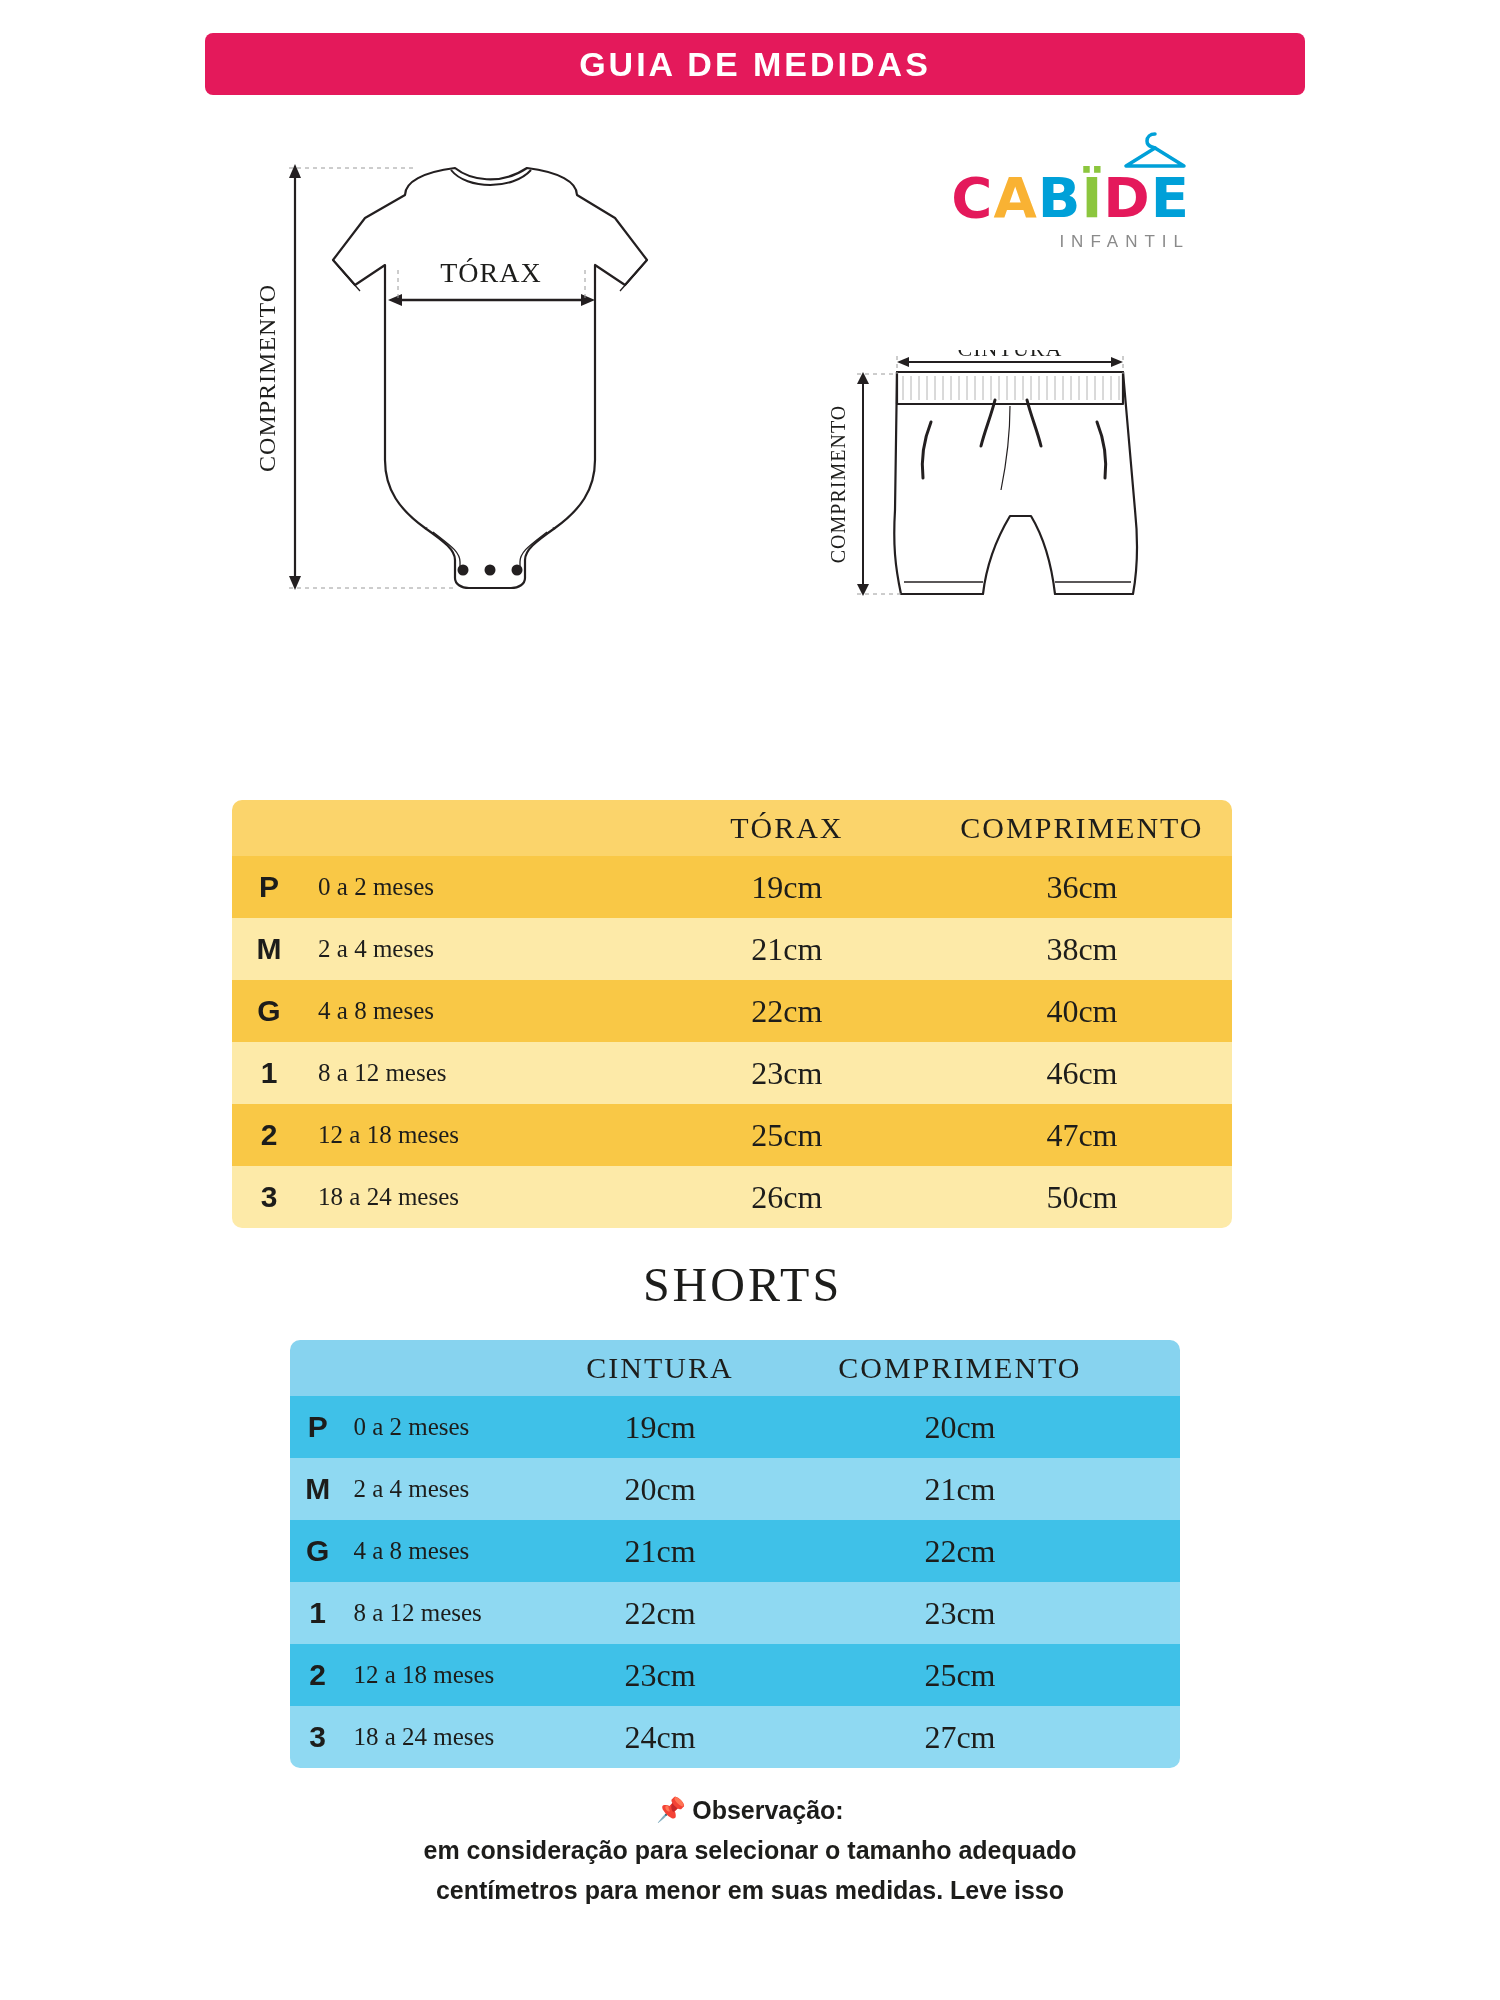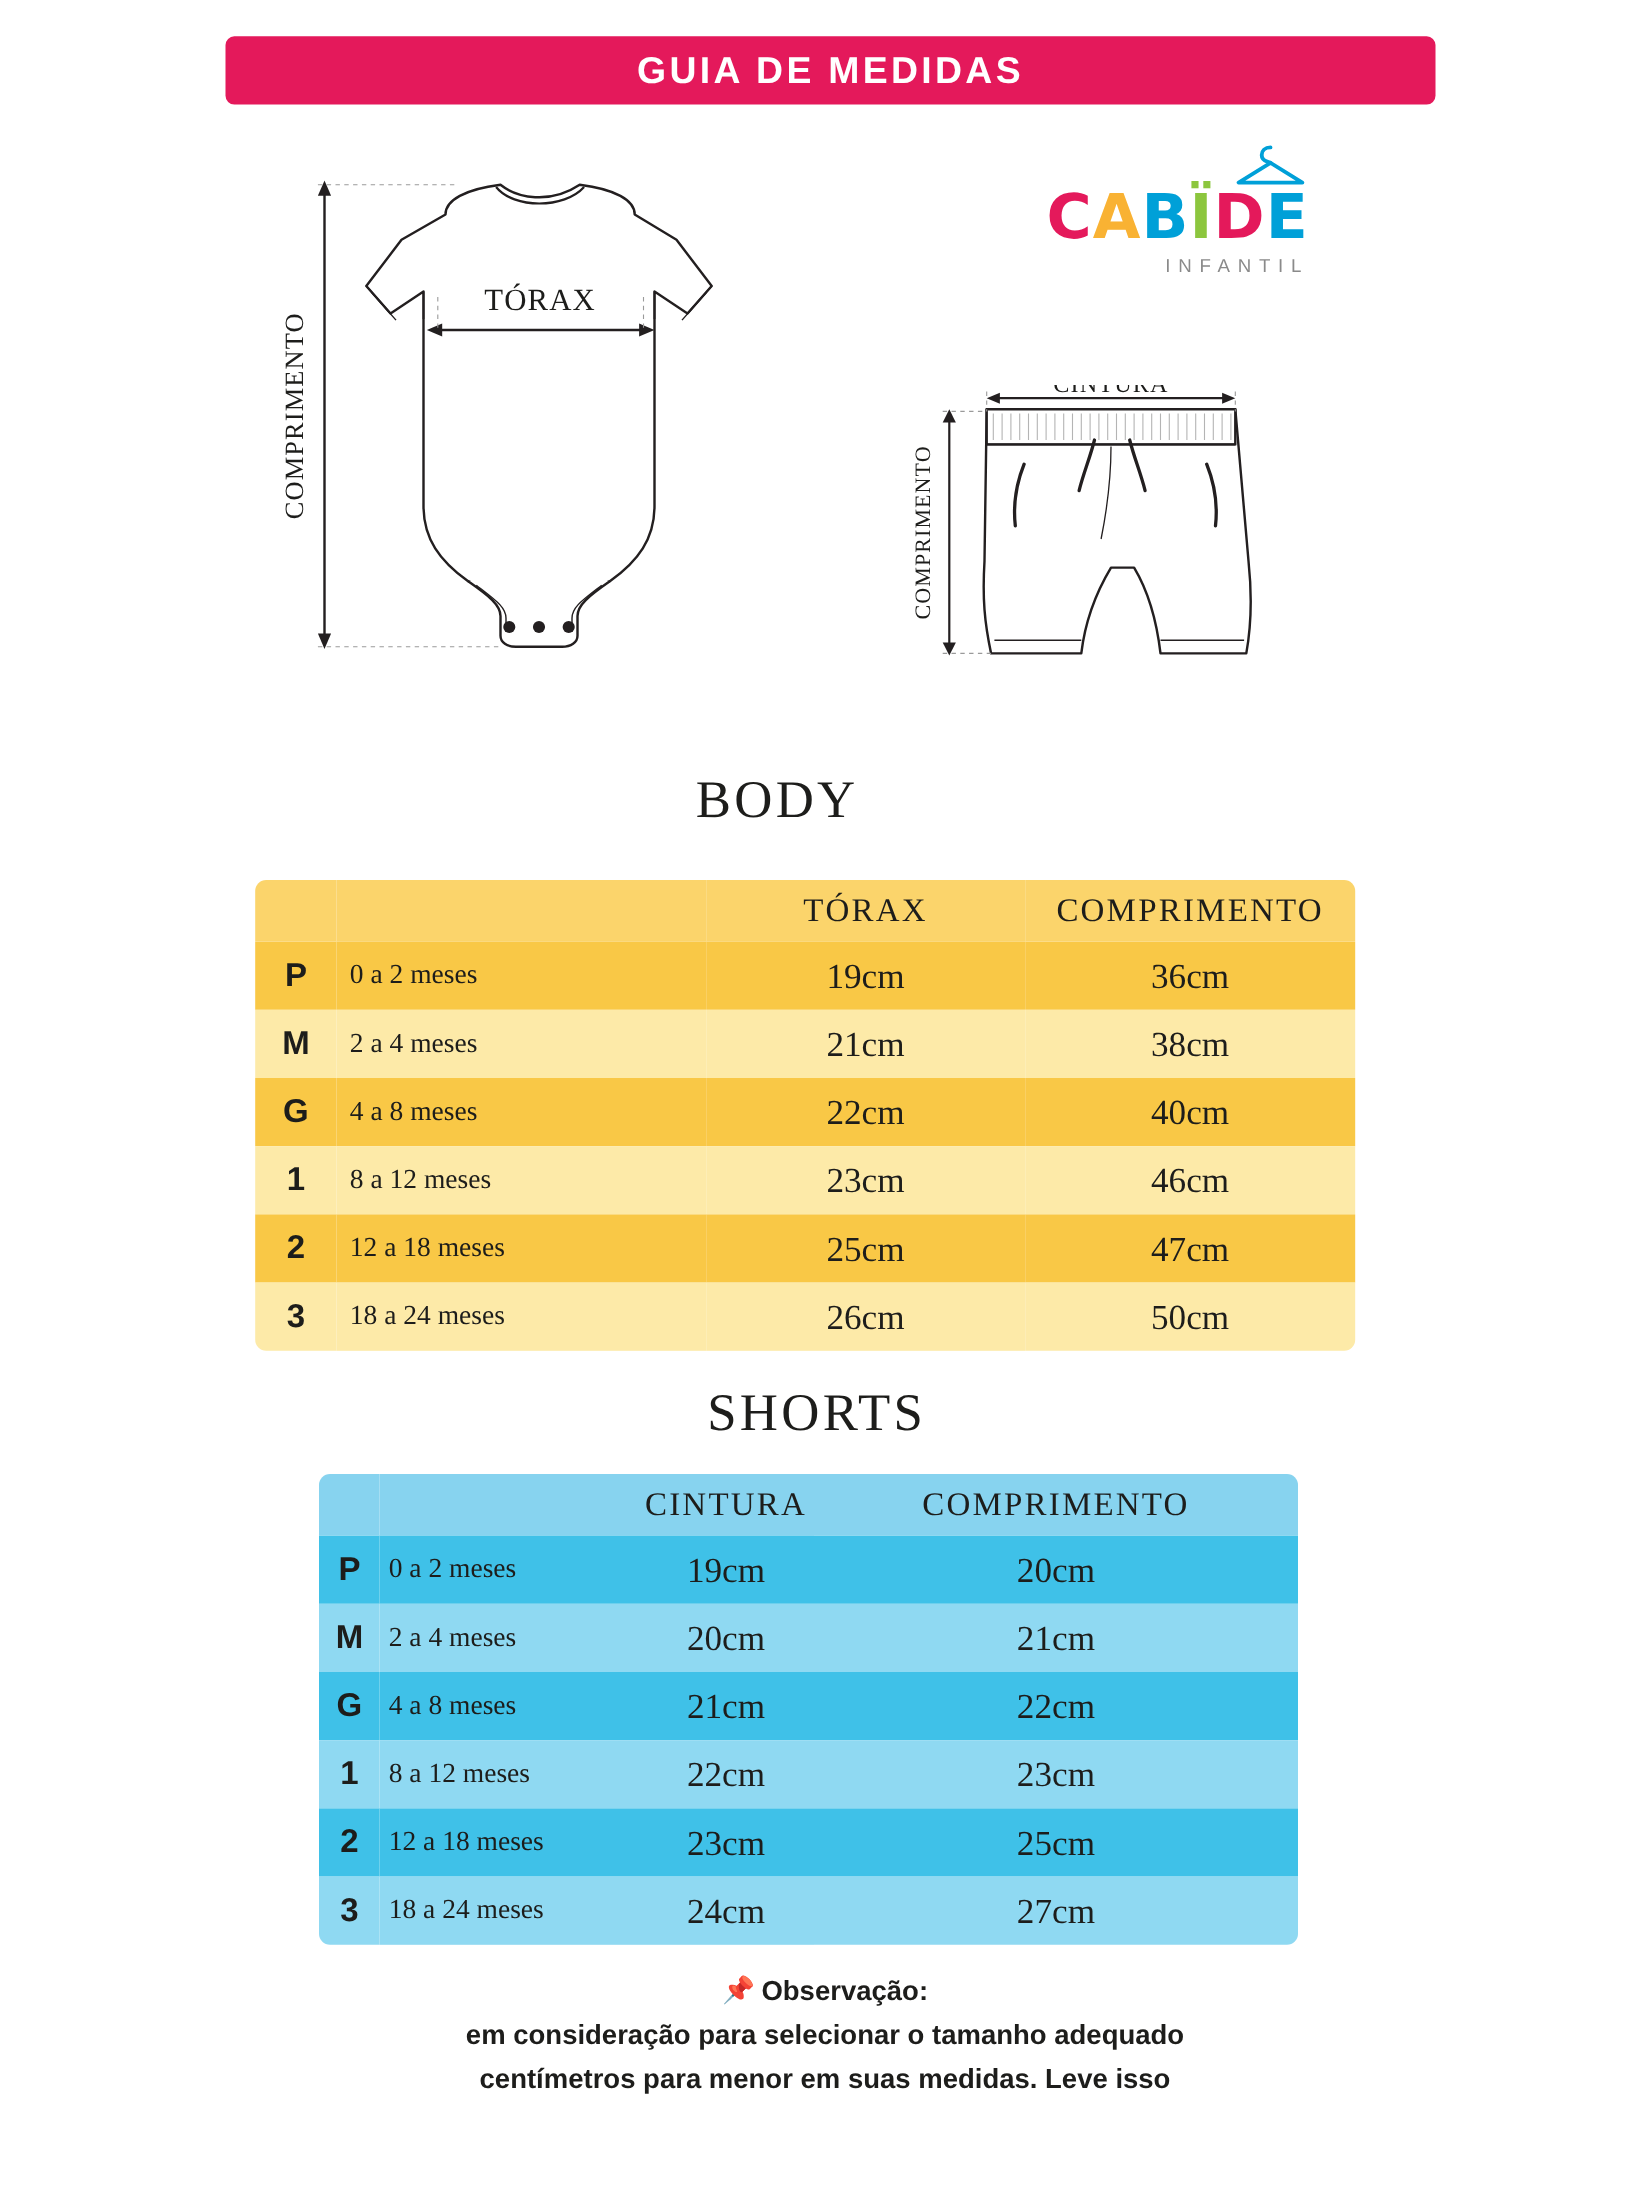--- a/index.html
+++ b/index.html
@@ -391,21 +391,20 @@
       <polygon points="58,22 52,34 64,34" fill="#231f20"></polygon>
       <polygon points="58,246 52,234 64,234" fill="#231f20"></polygon>
       <g stroke="#9a9a9a" stroke-width="1" stroke-dasharray="4,4">
         <line x1="52" y1="24" x2="92" y2="24"></line>
         <line x1="52" y1="244" x2="96" y2="244"></line>
       </g>
       <text class="dim-label" x="40" y="134" text-anchor="middle" font-size="20" letter-spacing="1" transform="rotate(-90 40 134)">COMPRIMENTO</text>
     </svg>
   </div>
 
-  <div class="section-title" id="title-body">BODY</div>
 
   <div class="table-wrap" id="body-table-wrap">
     <table id="body-table">
       <thead>
         <tr>
           <th class="th-blank"></th>
           <th></th>
           <th>TÓRAX</th>
           <th class="th-last">COMPRIMENTO</th>
         </tr>

